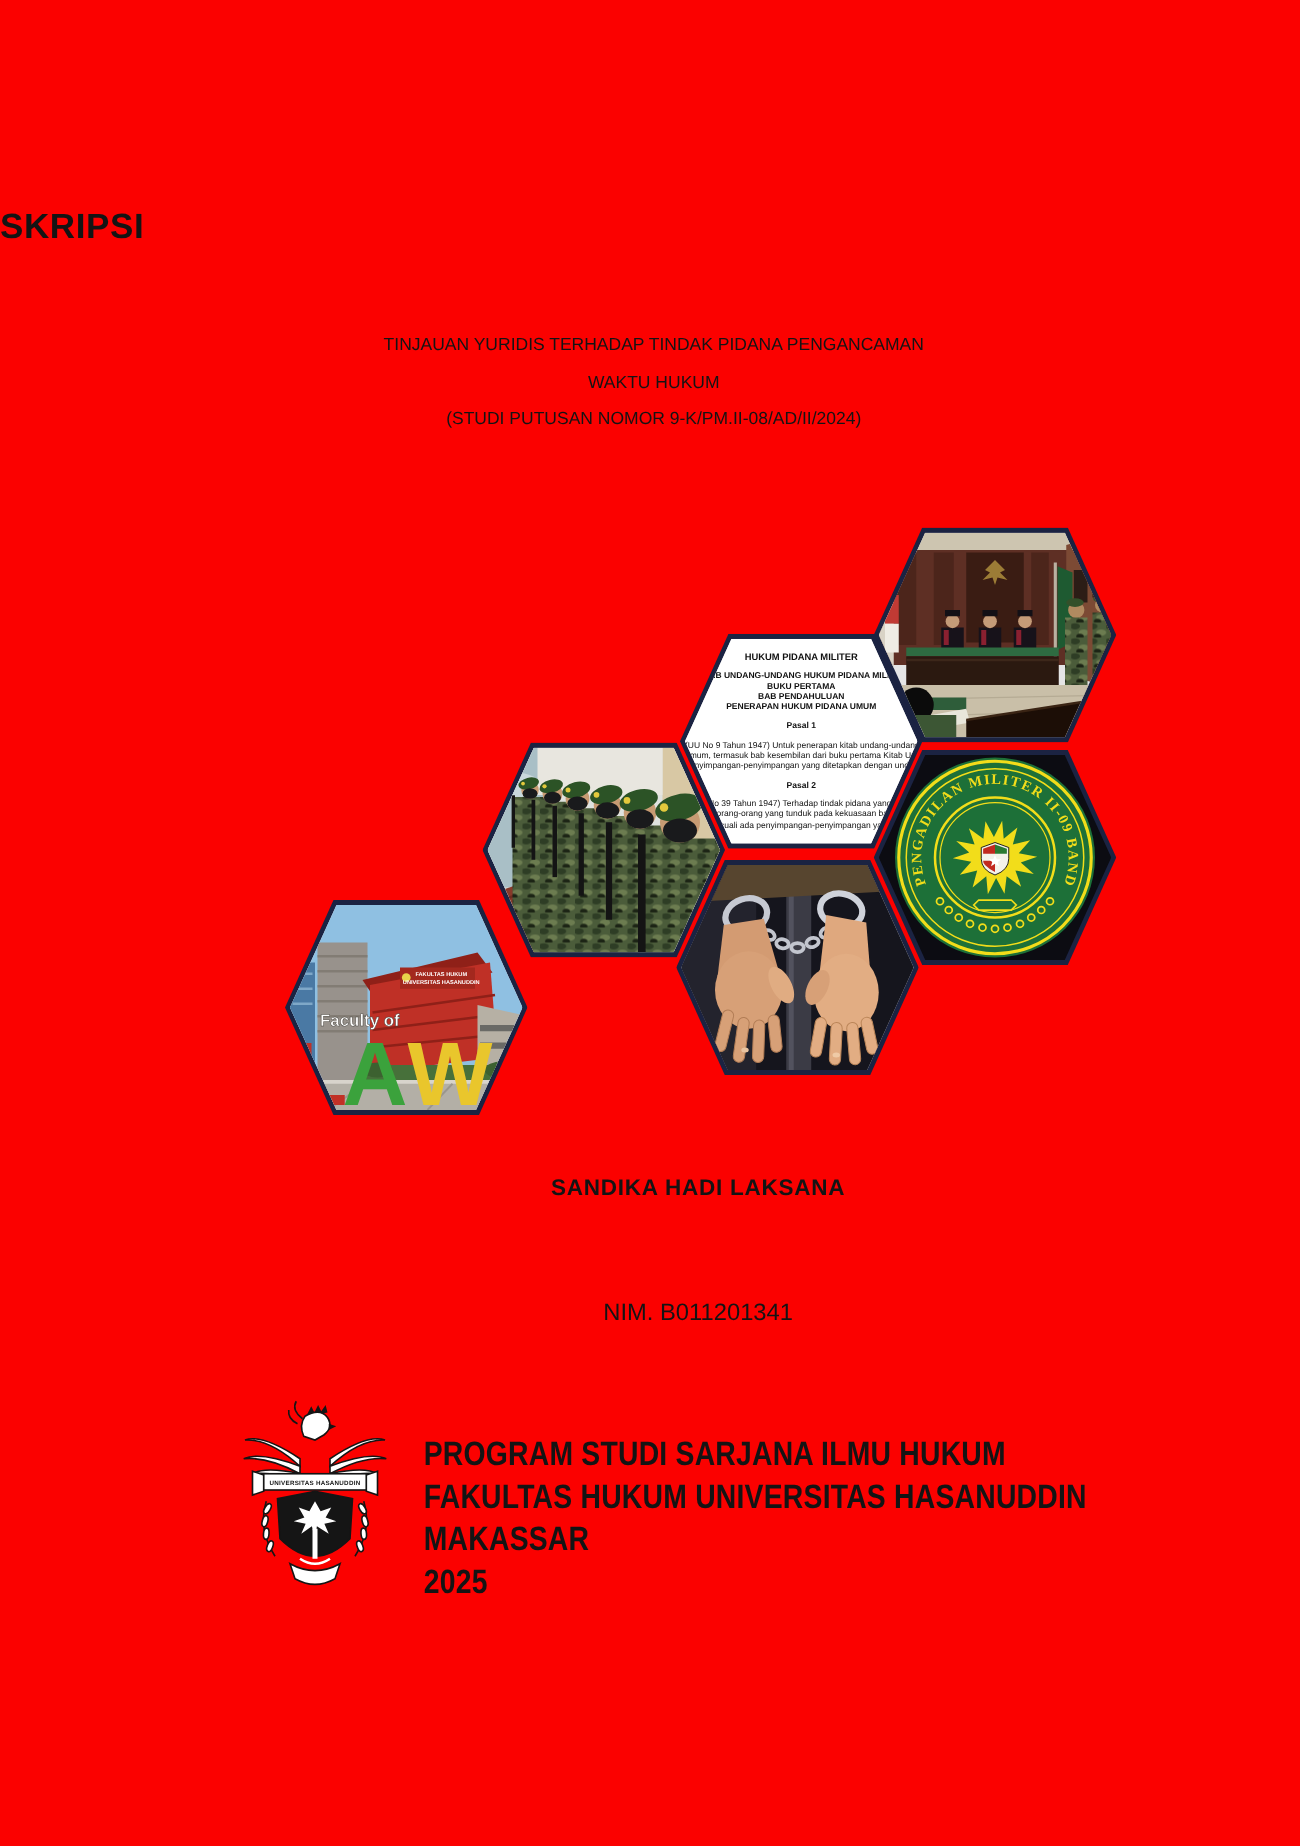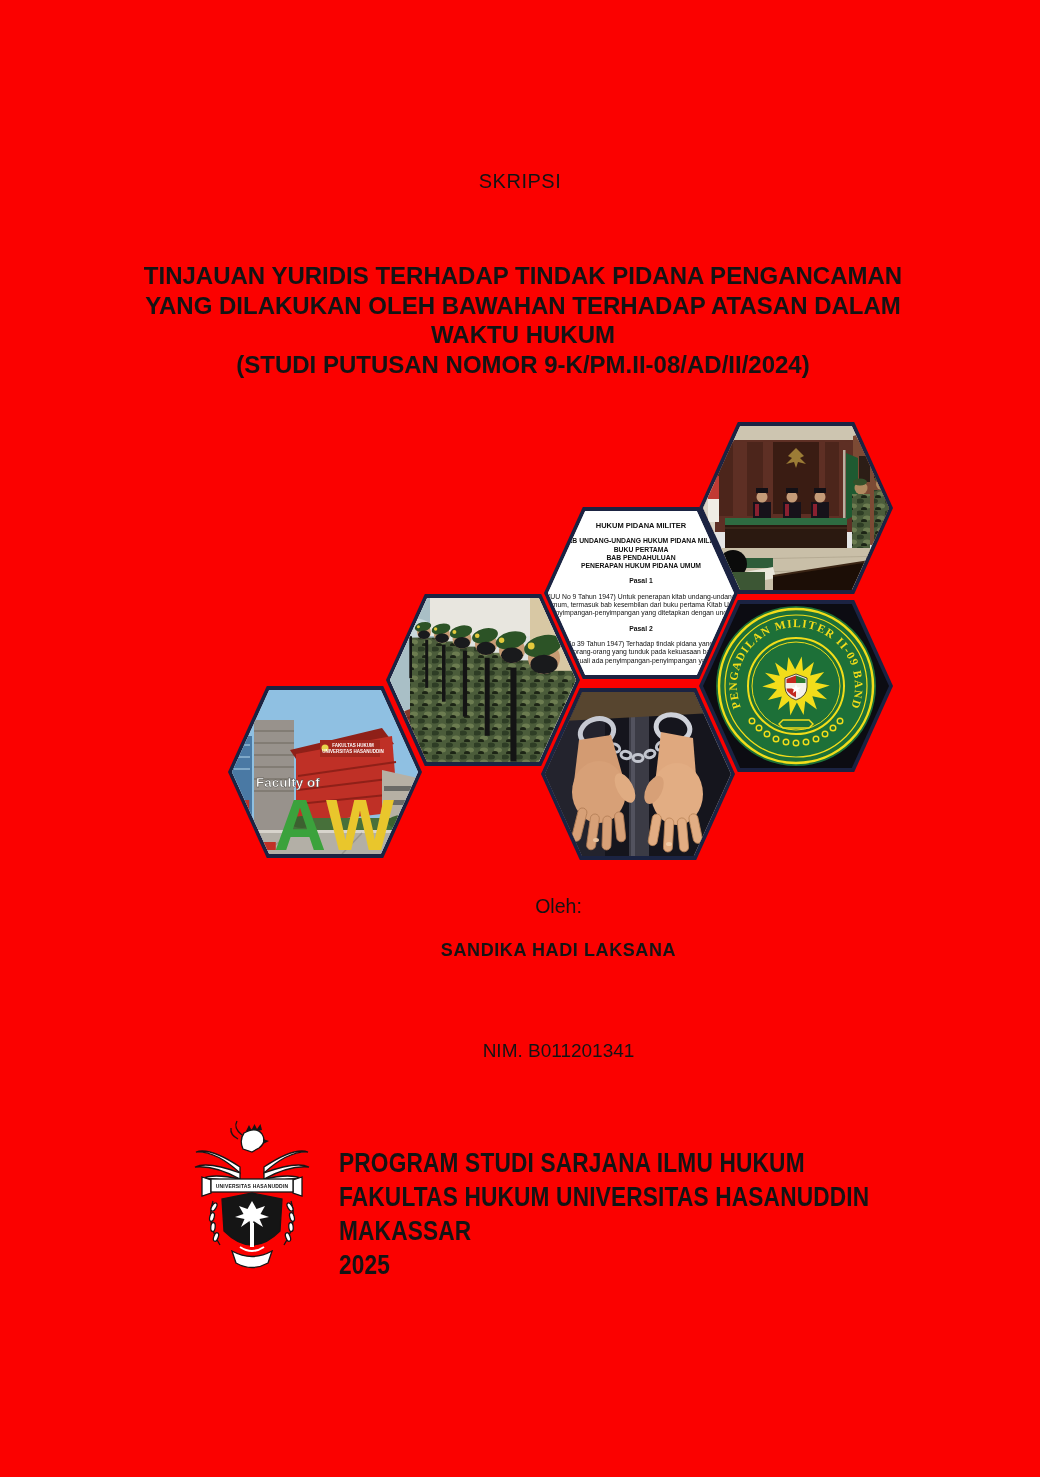--- a/index.html
+++ b/index.html
@@ -6,24 +6,24 @@
     --bg:#fb0100; --ink:#141414; --hexborder:#1b2342;
     --seal-green:#1d7038; --seal-yellow:#f2dd1a;
     --law-red:#c13126; --law-green:#3ba23c; --law-yellow:#e9c62c;
   }
   *{margin:0;padding:0;box-sizing:border-box}
   html,body{background:#888}
   body{font-family:"Liberation Sans",sans-serif}
   .page{position:relative;width:1040px;height:1477px;background:var(--bg);
         color:var(--ink);overflow:hidden;margin:0 auto}
 
-  .skripsi{position:absolute;top:168px;left:0;right:0;text-align:center;
-           font-weight:normal;font-size:20px;line-height:26px;letter-spacing:.5px}
+  .skripsi{position:absolute;top:168px;left:0;right:0;text-align:left;
+           font-weight:bold;font-size:28px;line-height:26px;letter-spacing:.5px}
   .title{position:absolute;top:261px;left:86px;right:80px;text-align:center;
-         font-weight:bold;font-size:24px;line-height:29.5px}
+         font-weight:normal;font-size:14px;line-height:29.5px}
 
   
   .hex{position:absolute;width:194px;height:172px;background:var(--hexborder);
        clip-path:polygon(20% 0,80% 0,100% 50%,80% 100%,20% 100%,0 50%)}
   .hex-in{position:absolute;inset:4px;overflow:hidden;background:#e5e5e5;
        clip-path:polygon(20% 0,80% 0,100% 50%,80% 100%,20% 100%,0 50%)}
   .hex svg{display:block;width:100%;height:100%}
 
   
   .doc{position:absolute;inset:0;background:#fff;color:#111;padding-top:11px;
@@ -45,21 +45,20 @@
 </style>
 </head>
 <body>
 
 <div class="page">
 
   <div class="skripsi">SKRIPSI</div>
 
   <div class="title">
     <div>TINJAUAN YURIDIS TERHADAP TINDAK PIDANA PENGANCAMAN</div>
-    <div>YANG DILAKUKAN OLEH BAWAHAN TERHADAP ATASAN DALAM</div>
     <div>WAKTU HUKUM</div>
     <div>(STUDI PUTUSAN NOMOR 9-K/PM.II-08/AD/II/2024)</div>
   </div>
 
   <div>
 
     <div class="hex" style="left:699px;top:422px">
       <div class="hex-in">
         <svg viewBox="0 0 186 164">
           <defs>
@@ -311,21 +310,21 @@
               <rect x="143" y="122" width="9" height="30" rx="4.5" transform="rotate(-12 147 122)"></rect>
             </g>
             <ellipse cx="109" cy="98" rx="8" ry="15" fill="#d7a077" transform="rotate(26 109 98)"></ellipse>
             <ellipse cx="51" cy="148" rx="3" ry="2" fill="#e8c3a0"></ellipse>
             <ellipse cx="124" cy="152" rx="3" ry="2" fill="#efcaa6"></ellipse>
           </g>
         </svg>
       </div>
     </div>
 
-    <div class="hex" style="left:228px;top:686px">
+    <div class="hex" style="left:228px;top:720px">
       <div class="hex-in">
         <svg viewBox="0 0 186 164">
           <rect width="186" height="164" fill="#8fc0e2"></rect>
           <rect x="0" y="46" width="20" height="90" fill="#4a79a4"></rect>
           <rect x="2" y="54" width="16" height="2" fill="#7fa8c8"></rect>
           <rect x="2" y="66" width="16" height="2" fill="#7fa8c8"></rect>
           <rect x="2" y="78" width="16" height="2" fill="#7fa8c8"></rect>
           <g>
             <rect x="22" y="30" width="40" height="122" fill="#98928c"></rect>
             <rect x="22" y="40" width="40" height="2" fill="#827c74"></rect>
@@ -363,21 +362,20 @@
             <text x="2" y="160" fill="var(--law-red)">L</text>
             <text x="42" y="160" fill="var(--law-green)">A</text>
             <text x="94" y="160" fill="var(--law-yellow)">W</text>
           </g>
         </svg>
       </div>
     </div>
 
   </div>
 
-  <div class="oleh">Oleh:</div>
   <div class="aname">SANDIKA HADI LAKSANA</div>
   <div class="nim">NIM. B011201341</div>
 
   <svg class="logo" viewBox="0 0 124 150">
     <g stroke="#151515" stroke-width="1.3" fill="#fff">
       <g>
         <path d="M56,12 l3,-6 2.5,5 3,-6 2.5,5 3.5,-5 1.5,6 -14,3 z" fill="#151515" stroke="none"></path>
         <path d="M54,14 q12,-7 18,1 q5,8 -3,14 l-7,4 -9,-3 q-4,-9 1,-16 z"></path>
         <path d="M52,16 q-9,-7 -5,-14" fill="none"></path>
         <path d="M48,20 q-8,-4 -7,-11" fill="none"></path>

